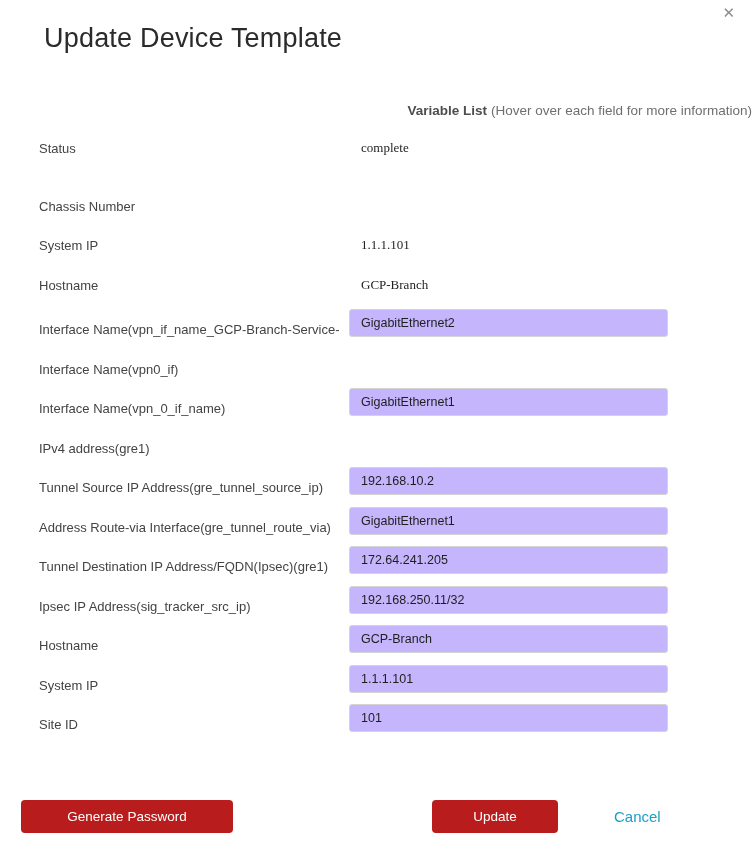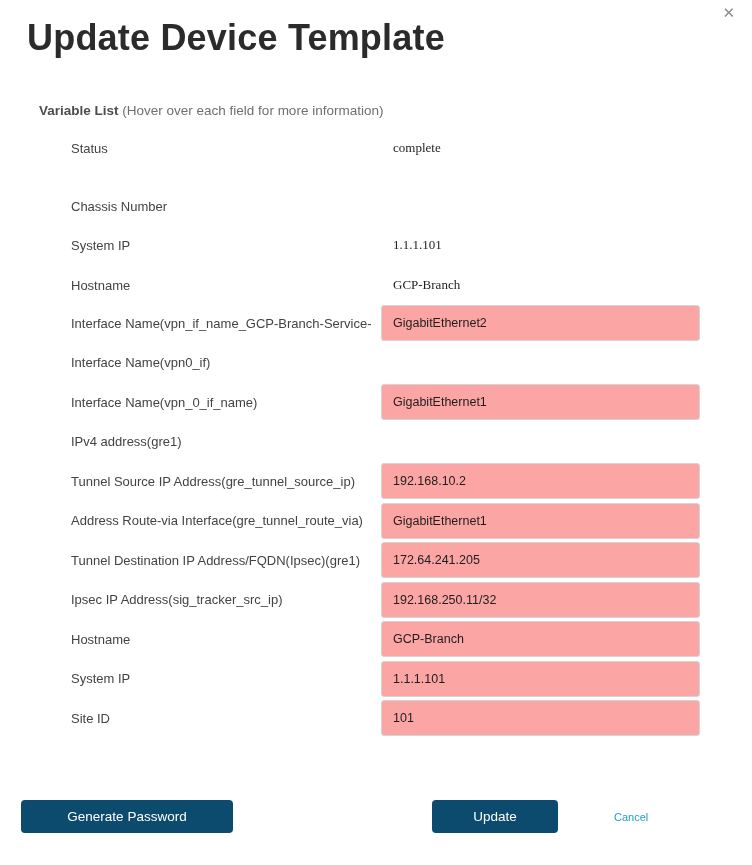--- a/index.html
+++ b/index.html
@@ -19,106 +19,106 @@
     position: absolute;
     top: 4px;
     right: 17px;
     font-size: 15px;
     color: #8b8b8b;
     cursor: pointer;
     line-height: 18px;
     font-weight: 300;
   }
   .dialog-title {
-    margin: 20px 0 0 27px;
-    font-size: 36px;
-    font-weight: 700;
+    margin: 20px 0 0 44px;
+    font-size: 27px;
+    font-weight: 400;
     color: #2b2b2b;
     letter-spacing: 0.2px;
     line-height: 36px;
   }
   .varlist-heading {
     margin: 47px 0 0 39px;
     font-size: 13.5px;
     color: #6f6f6f;
     line-height: 16px;
+    text-align: right;
   }
   .varlist-heading .strong {
     color: #4d4d4d;
     font-weight: 700;
   }
   .row {
     display: flex;
     align-items: center;
     padding-left: 39px;
     box-sizing: border-box;
   }
   .row .label {
     flex: 0 0 310px;
     width: 310px;
     font-size: 13px;
     color: #434343;
     white-space: nowrap;
     overflow: hidden;
-    margin-left: 32px;
   }
   .row .static-value {
     font-size: 13px;
     color: #1e1e1e;
     padding-left: 12px;
     white-space: nowrap;
     font-family: Liberation Serif, serif;
   }
   .row-static { height: 18px; }
   .row-status   { margin-top: 20px; }
   .row-chassis  { margin-top: 40px; }
   .row-sysip    { margin-top: 21px; }
   .row-hostname { margin-top: 22px; }
-  .row-input { height: 28px; margin-top: 11.5px; }
+  .row-input { height: 28px; margin-top: 11.5px; align-items: flex-end; }
   .row-input.first { margin-top: 15px; }
   input.field {
     width: 319px;
-    height: 36px;
+    height: 28px;
     box-sizing: border-box;
     border: 1px solid #d4d4d4;
     border-radius: 3px;
     padding: 0 11px;
     font-size: 12.5px;
     color: #1e1e1e;
     font-family: inherit;
-    background: #fca5a5;
+    background: #c4b5fd;
     outline: none;
   }
   .footer {
     position: absolute;
     left: 0;
     top: 800px;
     width: 100%;
     display: flex;
     align-items: center;
     padding-left: 21px;
     box-sizing: border-box;
   }
   .btn {
-    background: #0c4a6e;
+    background: #b91c1c;
     color: #ffffff;
     border: none;
     border-radius: 4px;
     height: 33px;
     font-size: 13.5px;
     font-family: inherit;
     cursor: pointer;
     padding: 0;
   }
   .btn-generate { width: 212px; }
   .btn-update { width: 126px; margin-left: 199px; }
   .cancel-link {
     margin-left: 56px;
     color: #1A9FC9;
-    font-size: 11px;
+    font-size: 15px;
     background: none;
     border: none;
     font-family: inherit;
     cursor: pointer;
     padding: 0;
   }
 </style>
 </head>
 <body>
 

